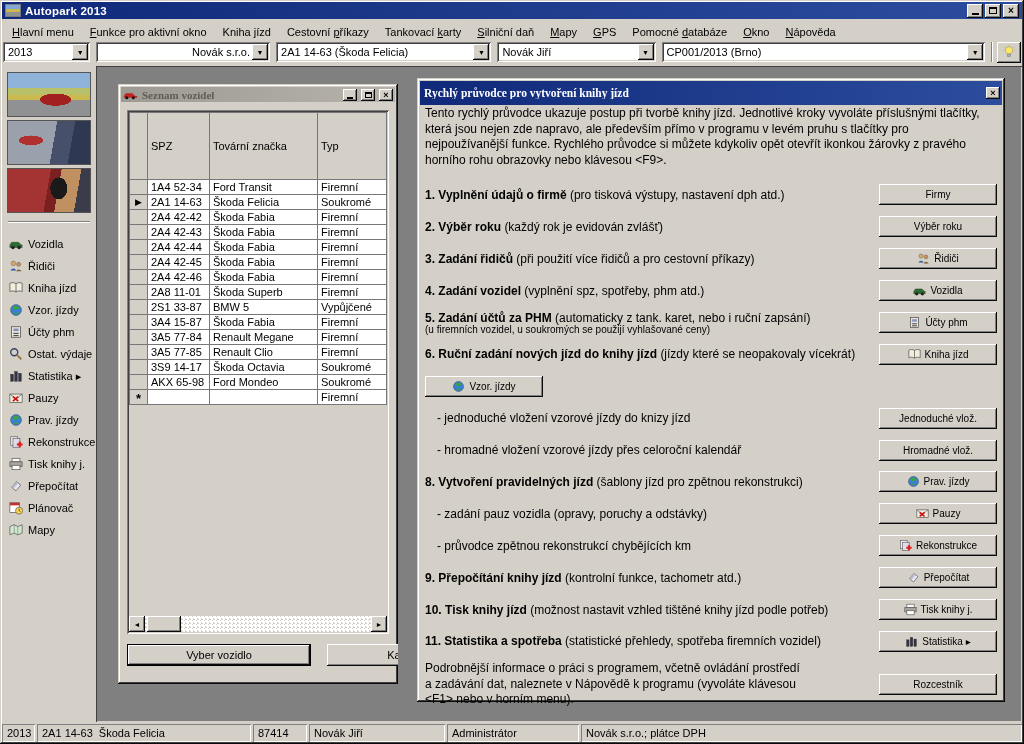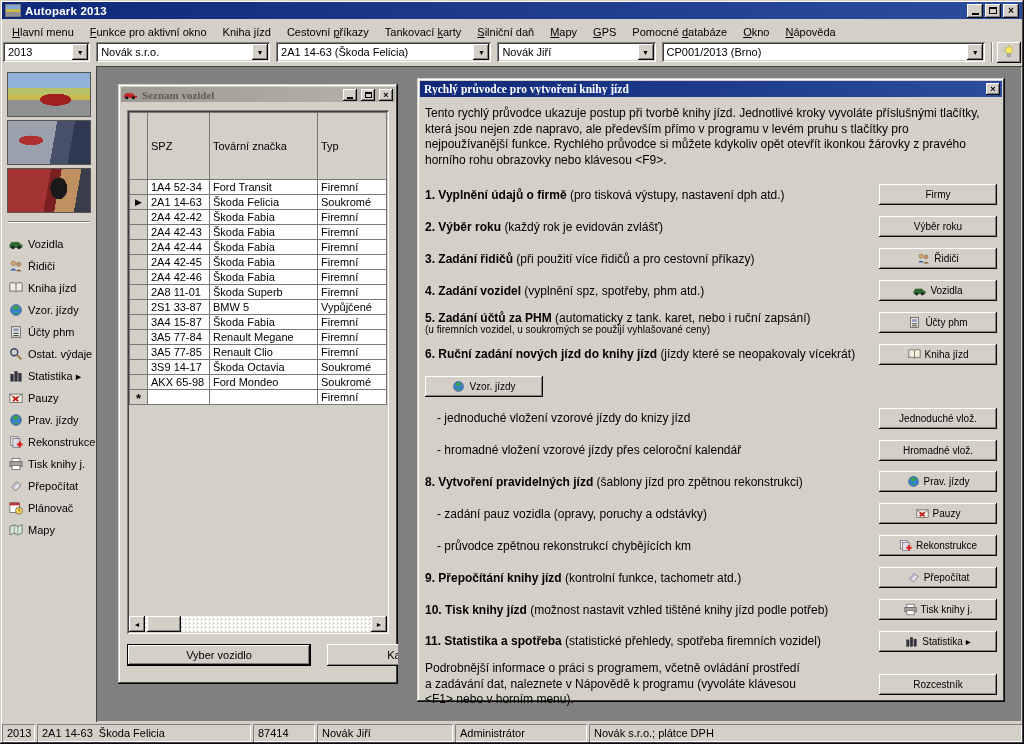--- a/index.html
+++ b/index.html
@@ -25,21 +25,21 @@
     border-bottom:1px solid #808080;box-shadow:0 1px 0 #fff;background:#d4d0c8;padding-left:2px;}
   .menuitem{padding:2px 8px;white-space:nowrap;}
   .menuitem u{text-decoration:underline;}
   
   .toolbar{position:absolute;left:2px;top:40px;right:2px;height:24px;display:flex;align-items:center;background:#d4d0c8;padding:0 1px;}
   .combo{height:20px;background:#fff;position:relative;display:flex;align-items:center;padding:0 20px 0 5px;
     box-shadow:inset 1px 1px #808080,inset -1px -1px #fff,inset 2px 2px #404040,inset -2px -2px #d4d0c8;
     white-space:nowrap;overflow:hidden;margin-right:6px;}
   .combo .drop{position:absolute;right:2px;top:2px;bottom:2px;width:16px;display:flex;align-items:center;justify-content:center;
     font-size:7px;box-shadow:inset -1px -1px #0a0a0a,inset 1px 1px #fff,inset -2px -2px #808080,inset 2px 2px #d4d0c8;background:#d4d0c8;}
-  .c1{width:88px;} .c2{width:176px;} .c3{width:218px;} .c4{width:160px;} .c5{width:328px;}
+  .c1{width:88px;} .c2{width:176px;justify-content:flex-end;} .c3{width:218px;} .c4{width:160px;} .c5{width:328px;}
   .toolsep{width:2px;height:20px;margin:0 4px 0 auto;border-left:1px solid #808080;border-right:1px solid #fff;}
   .bulbbtn{width:24px;height:21px;display:flex;align-items:center;justify-content:center;
     box-shadow:inset -1px -1px #0a0a0a,inset 1px 1px #fff,inset -2px -2px #808080,inset 2px 2px #d4d0c8;background:#d4d0c8;}
   
   .sidebar{position:absolute;left:2px;top:66px;width:94px;bottom:22px;background:#d4d0c8;padding-top:4px;}
   .photo{width:84px;height:45px;margin:2px auto 3px;border:1px solid #555;}
   .photo1{background:radial-gradient(ellipse 26px 10px at 58% 62%,#a32020 60%,rgba(0,0,0,0) 61%),
     linear-gradient(180deg,#8fb3d9 0 35%,#b8c06a 35% 52%,#c9b94e 52% 62%,#8f9193 62% 100%);}
   .photo2{background:radial-gradient(ellipse 20px 8px at 28% 45%,#b03030 60%,rgba(0,0,0,0) 61%),
     linear-gradient(100deg,#9aa0ac 0 55%,#46506a 55% 75%,#2e3850 75%);}
@@ -81,21 +81,21 @@
   .sthumb{width:34px;height:16px;margin-left:2px;
     box-shadow:inset -1px -1px #0a0a0a,inset 1px 1px #fff,inset -2px -2px #808080,inset 2px 2px #d4d0c8;background:#d4d0c8;}
   .strack{flex:1;} .sright{margin-left:auto;}
   .vl-buttons{position:absolute;left:9px;top:560px;display:flex;gap:16px;width:500px;}
   .pbtn{width:184px;height:22px;display:flex;align-items:center;justify-content:center;
     box-shadow:inset -1px -1px #0a0a0a,inset 1px 1px #fff,inset -2px -2px #808080,inset 2px 2px #d4d0c8;background:#d4d0c8;}
   .pbtn.default{border:1px solid #000;}
   
   .win-guide{position:absolute;left:321px;top:12px;width:588px;height:624px;background:#d4d0c8;padding:3px;z-index:5;
     box-shadow:inset -1px -1px #0a0a0a,inset 1px 1px #d4d0c8,inset -2px -2px #404040,inset 2px 2px #fff;}
-  .gtb{height:16px;display:flex;align-items:center;background:linear-gradient(90deg,#10297a,#2c4d9e);
+  .gtb{height:24px;display:flex;align-items:center;background:linear-gradient(90deg,#10297a,#2c4d9e);
     color:#fff;font-weight:bold;padding:4px 2px;font-size:11.5px;}
   .gtb .tb-title{padding-left:2px;}
   .gtb .wbtn{width:14px;height:12px;font-size:9px;}
   .gcontent{position:absolute;left:4px;top:22px;right:4px;bottom:4px;font-size:12px;}
   .intro{padding:6px 8px 0 4px;line-height:15.5px;}
   .grows{margin-top:11px;}
   .gline{display:flex;align-items:center;min-height:31.9px;padding-left:4px;}
   .gline .txt{flex:1;padding-right:4px;}
   .numtitle{font-weight:bold;}
   .gnote{font-size:10px;line-height:10px;}
@@ -103,21 +103,21 @@
   .gbtn-cell{width:122px;flex:0 0 122px;}
   .gbtn{width:118px;height:21px;display:flex;align-items:center;justify-content:center;gap:4px;font-size:10px;white-space:nowrap;
     box-shadow:inset -1px -1px #0a0a0a,inset 1px 1px #fff,inset -2px -2px #808080,inset 2px 2px #d4d0c8;background:#d4d0c8;}
   .gbtn .ic{width:13px;height:13px;display:flex;} .gbtn .ic svg{width:13px;height:13px;}
   .gfooter{display:flex;margin-top:4px;padding-left:4px;align-items:center;}
   .gfooter .txt{flex:1;white-space:pre-line;line-height:15.5px;}
   
   .statusbar{position:absolute;left:2px;right:2px;bottom:2px;height:20px;display:flex;gap:2px;background:#d4d0c8;padding-top:2px;}
   .sfield{height:18px;display:flex;align-items:center;padding:0 5px;white-space:pre;overflow:hidden;
     box-shadow:inset 1px 1px #808080,inset -1px -1px #fff;}
-  .sf1{width:33px;} .sf2{width:214px;} .sf3{width:62px;} .sf4{width:136px;} .sf5{width:132px;} .sf6{flex:1;}
+  .sf1{width:33px;} .sf2{width:214px;} .sf3{width:54px;} .sf4{width:136px;} .sf5{width:132px;} .sf6{flex:1;}
 </style>
 </head>
 <body>
 
 <div class="app">
 
   <div class="titlebar">
     <span class="appicon"></span>
     <span class="apptitle">Autopark 2013</span>
     <span class="wbtns">

